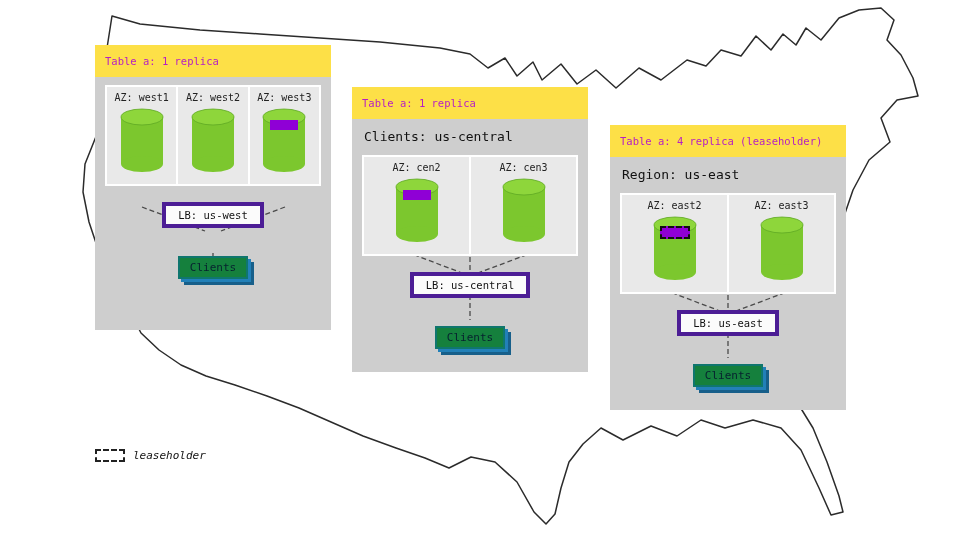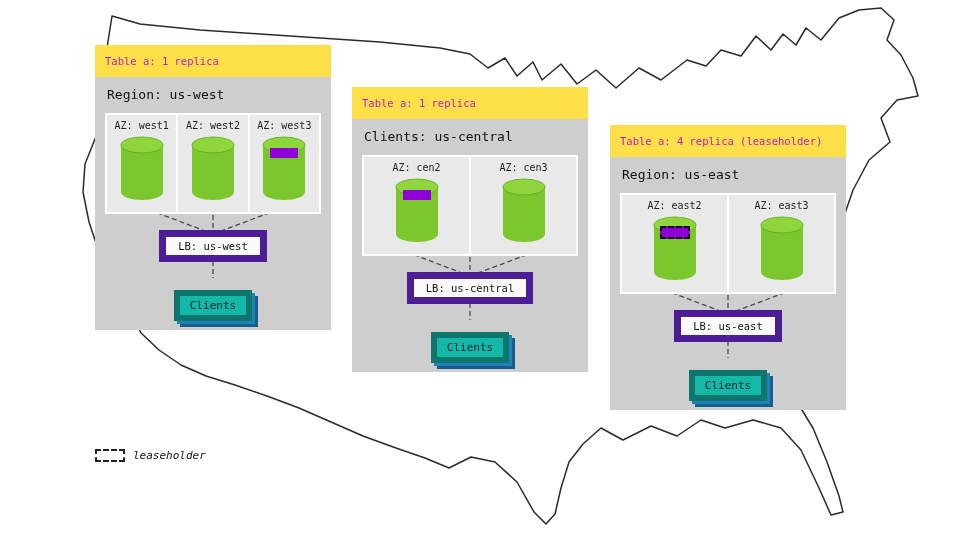--- a/index.html
+++ b/index.html
@@ -39,26 +39,26 @@
 
   .connectors {
     position:absolute; left:0; top:0; z-index:0; pointer-events:none;
   }
   .connectors path {
     stroke:#4a4a4a; stroke-width:1.3; stroke-dasharray:5 3; fill:none;
   }
 
   .lb-box {
     position:relative; z-index:1; width:fit-content; margin:16px auto 0;
-    background:#fbfbfb; border:7px solid #4c1d95; padding:3px 12px;
+    background:#fbfbfb; border:4px solid #4c1d95; padding:3px 12px;
     font-size:10.5px; color:#111;
   }
   .clients-box {
     position:relative; z-index:1; width:fit-content; margin:28px auto 0;
-    background:#14b8a6; border:6px solid #0f766e; padding:3px 10px;
+    background:#15803d; border:2px solid #0f766e; padding:3px 10px;
     font-size:11px; color:#07212f;
     box-shadow:3px 3px 0 #2280b8, 6px 6px 0 #175f8a;
   }
 
   .legend { position:absolute; left:95px; top:449px; z-index:1;
     display:flex; align-items:center; gap:8px;font-style:italic; }
   .legend-swatch {
     width:26px; height:9px; background:#ffffff; border:2px dashed #222;
   }
   .legend-label { font-size:11px; color:#111; }
@@ -82,21 +82,20 @@
              L363,436 L331,422 L299,408 L267,396 L235,385 L206,376 L181,365
              L159,350 L141,333 L129,310 L113,282 L99,252 L89,222 L83,192
              L85,164 L97,134 L105,106 L101,78 L107,48 Z" fill="none" stroke="#2b2b2b" stroke-width="1.5" stroke-linejoin="round"></path>
   </svg>
 
   <div class="panel" style="left:95px; top:45px">
     <div class="panel-header">
       <span>Table a: 1 replica</span>
     </div>
     <div class="region-body">
-      <div class="region-title">Region: us-west</div>
       <div class="az-row">
         <div class="az-cell">
           <div class="az-label">AZ: west1</div>
           <div class="cyl-wrap">
             <svg class="cyl" width="46" height="66" viewBox="0 0 46 66">
               <rect x="2" y="9" width="42" height="47" fill="#7cc72e"></rect>
               <ellipse cx="23" cy="56" rx="21" ry="8" fill="#7cc72e"></ellipse>
               <ellipse cx="23" cy="9" rx="21" ry="8" fill="#8ed63b" stroke="#5ea823" stroke-width="0.8"></ellipse>
             </svg>
 

